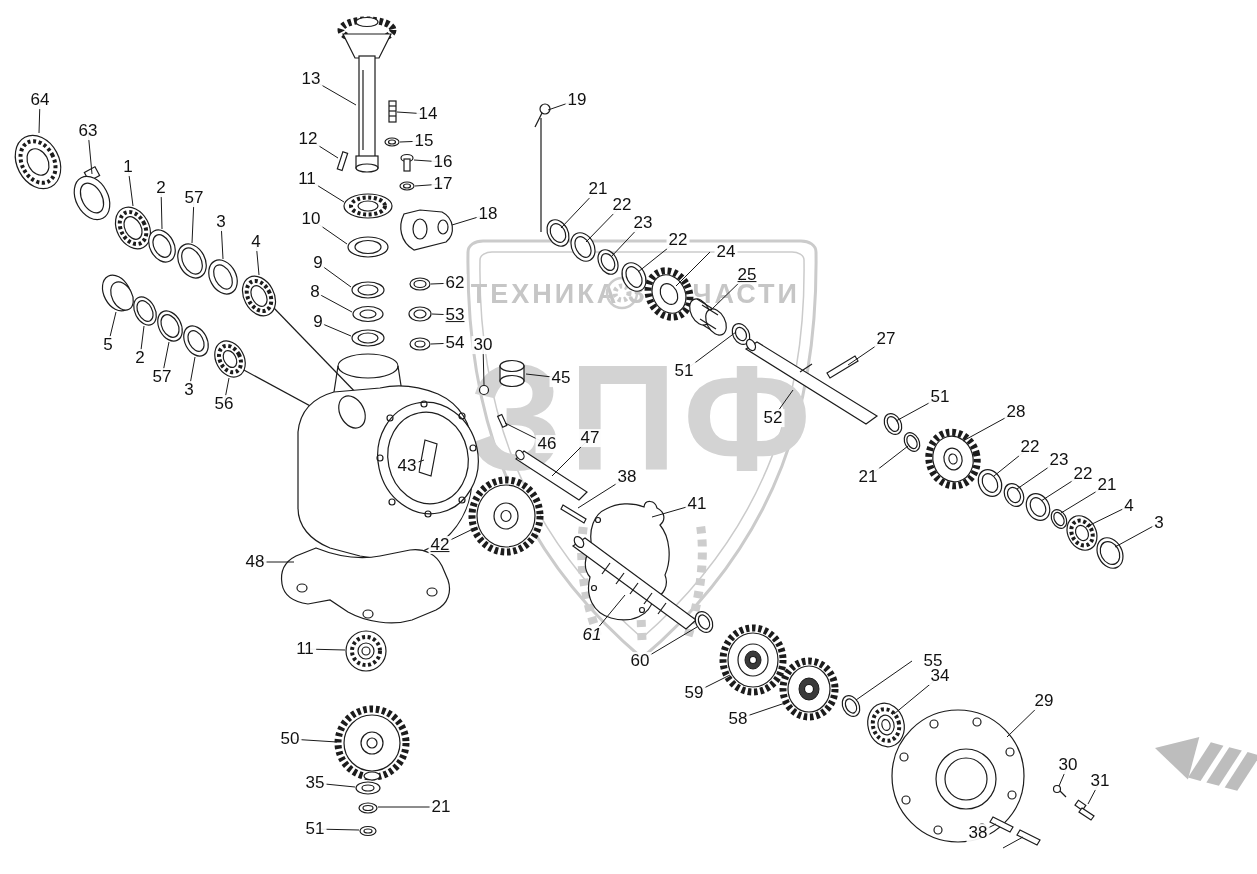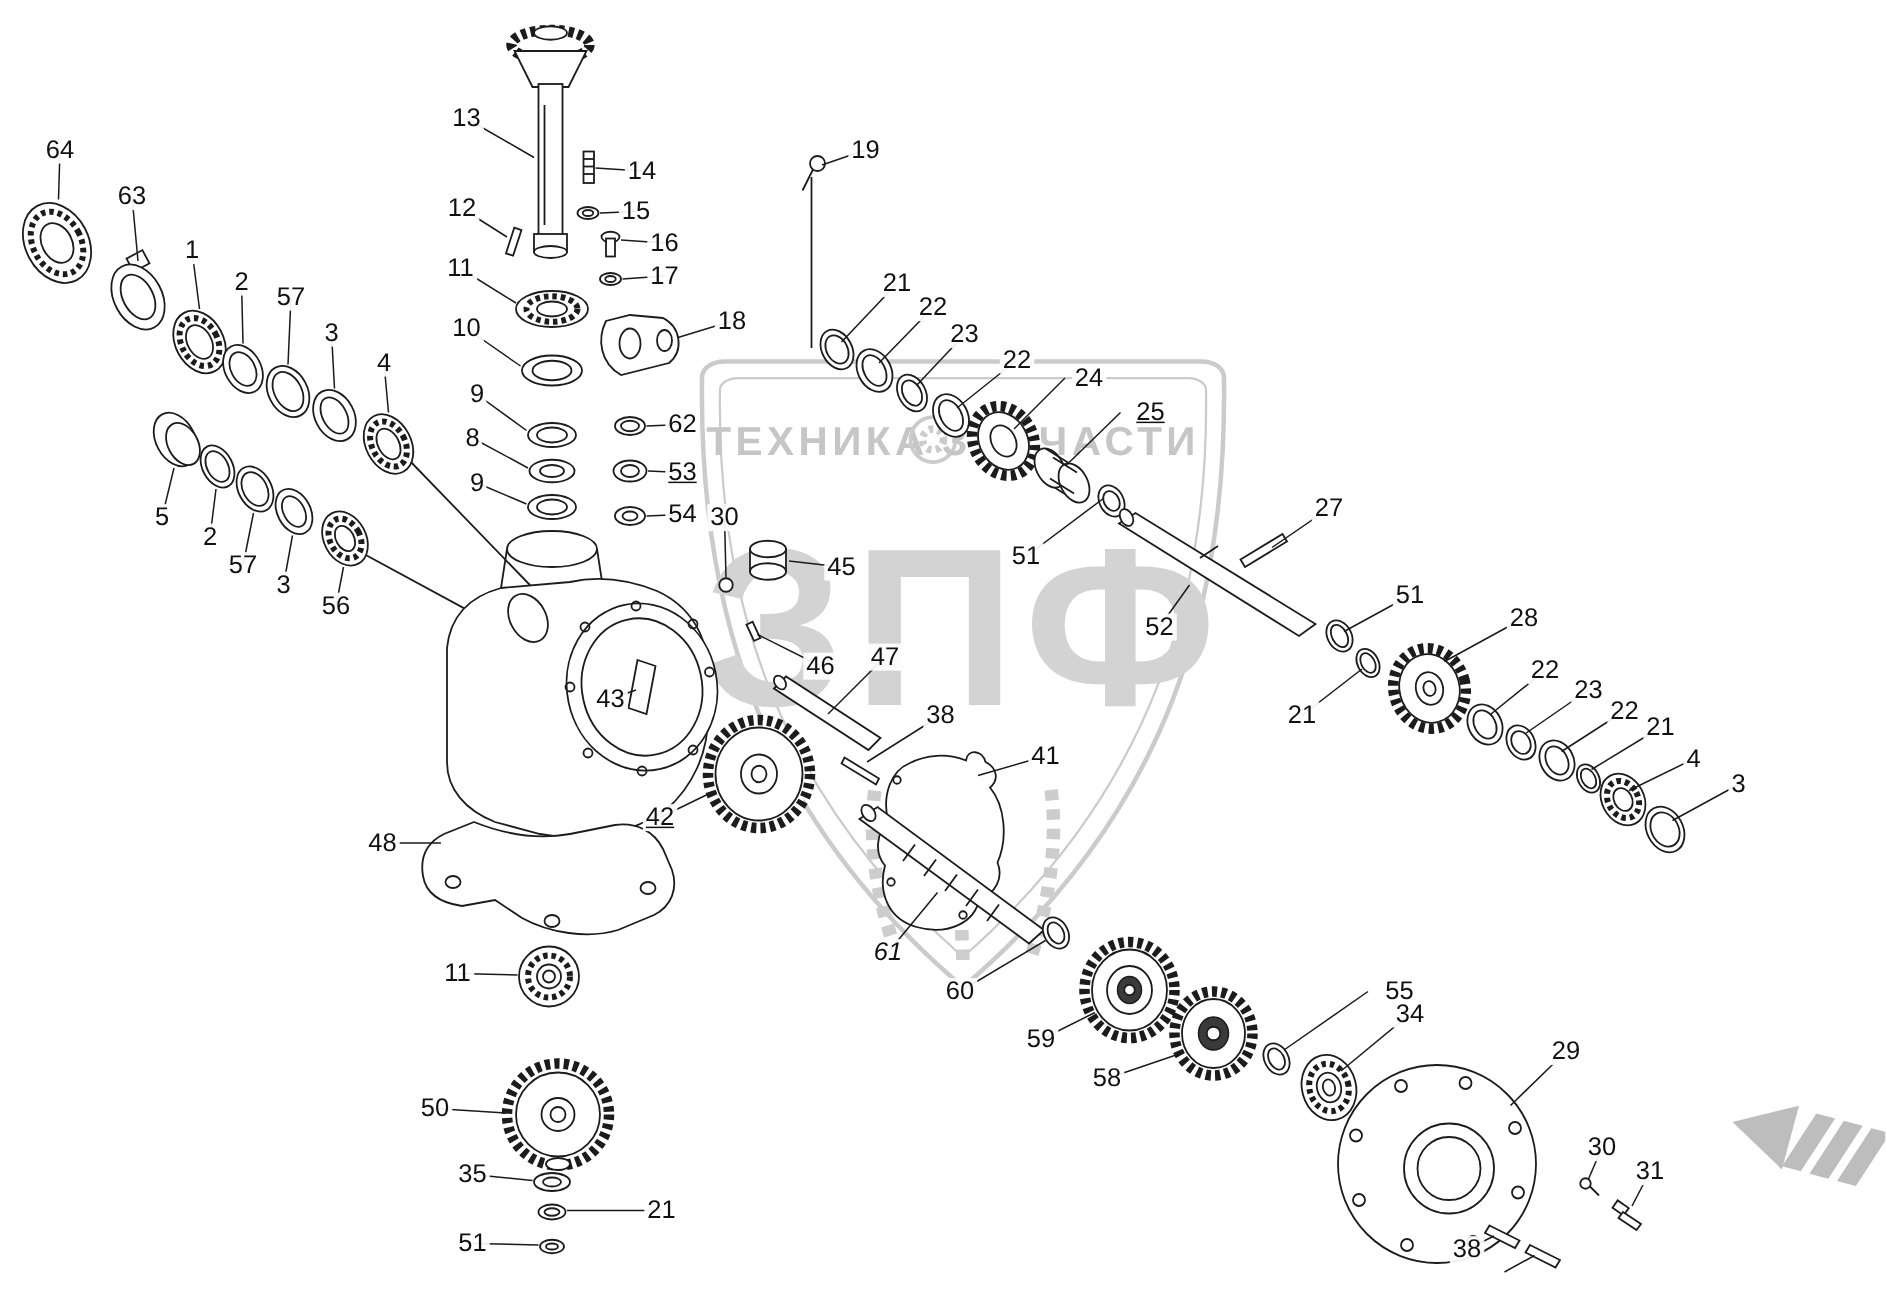--- a/index.html
+++ b/index.html
@@ -520,21 +520,21 @@
       <span class="part-label" data-name="part-label-15" style="left: 424px; top: 141px;">15</span>
       <span class="part-label" data-name="part-label-16" style="left: 443px; top: 162px;">16</span>
       <span class="part-label" data-name="part-label-17" style="left: 443px; top: 184px;">17</span>
       <span class="part-label" data-name="part-label-18" style="left: 488px; top: 214px;">18</span>
       <span class="part-label" data-name="part-label-19" style="left: 577px; top: 100px;">19</span>
       <span class="part-label" data-name="part-label-21" style="left: 598px; top: 189px;">21</span>
       <span class="part-label" data-name="part-label-22" style="left: 622px; top: 205px;">22</span>
       <span class="part-label" data-name="part-label-23" style="left: 643px; top: 223px;">23</span>
       <span class="part-label" data-name="part-label-22" style="left: 678px; top: 240px;">22</span>
       <span class="part-label" data-name="part-label-24" style="left: 698px; top: 252px; margin-left: 28px;">24</span>
-      <span class="part-label" data-name="part-label-25" style="left: 767px; top: 275px; text-decoration: underline;">25</span>
+      <span class="part-label" data-name="part-label-25" style="left: 747px; top: 275px; text-decoration: underline;">25</span>
       <span class="part-label" data-name="part-label-62" style="left: 455px; top: 283px;">62</span>
       <span class="part-label" data-name="part-label-53" style="left: 455px; top: 315px; text-decoration: underline;">53</span>
       <span class="part-label" data-name="part-label-54" style="left: 455px; top: 343px;">54</span>
       <span class="part-label" data-name="part-label-20" style="left: 483px; top: 345px;">30</span>
       <span class="part-label" data-name="part-label-45" style="left: 561px; top: 378px;">45</span>
       <span class="part-label" data-name="part-label-46" style="left: 547px; top: 444px;">46</span>
       <span class="part-label" data-name="part-label-47" style="left: 590px; top: 438px;">47</span>
       <span class="part-label" data-name="part-label-43" style="left: 407px; top: 466px;">43</span>
       <span class="part-label" data-name="part-label-38" style="left: 627px; top: 477px;">38</span>
       <span class="part-label" data-name="part-label-42" style="left: 440px; top: 545px; text-decoration: underline;">42</span>

